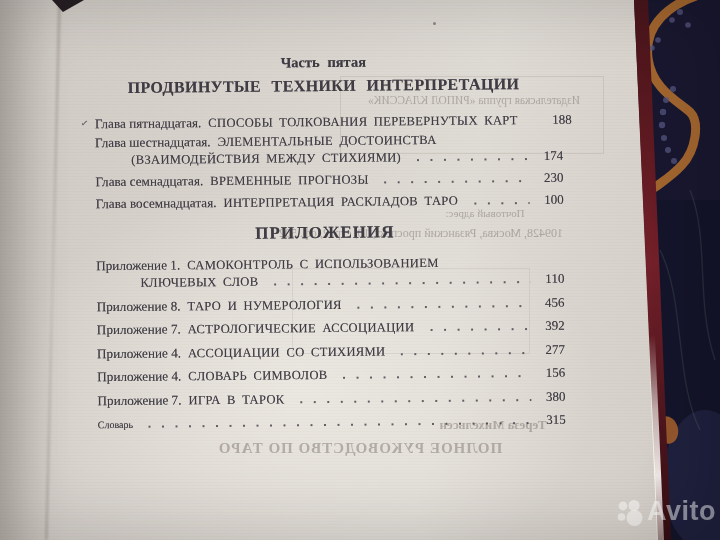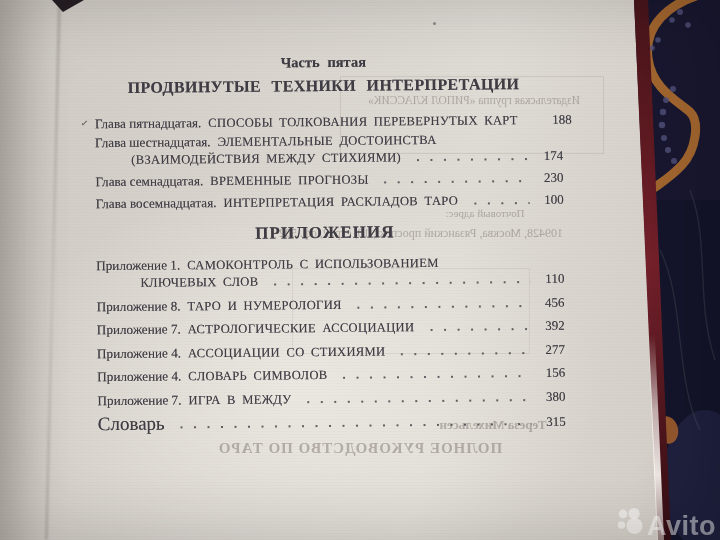--- a/index.html
+++ b/index.html
@@ -76,35 +76,35 @@
   .entry{padding-left:10px; position:relative;}
   .chapters .entry{margin-bottom:6px;}
   .chapters .entry:first-child{margin-bottom:3px;}
   .appendices .entry{margin-bottom:7.5px;}
   .line{display:flex; align-items:baseline; line-height:15px;}
   .line2{margin-top:1px;}
   .chapters .line2{padding-left:36px;}
   .appendices .line2{padding-left:44px;}
   .prefix{font-size:13.2px; margin-right:7px; white-space:nowrap;}
   .titleU{font-size:12.6px; word-spacing:3px; letter-spacing:.3px; white-space:nowrap;}
-  .titleP{font-size:19px; white-space:nowrap;}
+  .titleP{font-size:10px; white-space:nowrap;}
   .leader{
     flex:1 1 auto; min-width:10px; margin:0 6px 0 10px; align-self:stretch;
     background-image:radial-gradient(circle, rgba(62,58,66,.8) 1.05px, rgba(62,58,66,0) 1.45px);
     background-size:13.5px 4px; background-repeat:repeat-x; background-position:0 calc(100% - 3px);
   }
   .leader.nodots{background:none;}
   .pagenum{font-size:13px; min-width:28px; text-align:right; white-space:nowrap;}
   .check{
     position:absolute; left:-4px; top:2px; font-size:9px; color:rgba(90,86,92,.75);
     transform:rotate(8deg);
   }
   
   .watermark{
-    position:absolute; right:4px; bottom:0; display:flex; align-items:flex-end;
+    position:absolute; right:4px; bottom:8px; display:flex; align-items:flex-start;
     color:rgba(255,255,255,.5); pointer-events:none;
   }
   .wm-text{
     font-family:"Liberation Sans","DejaVu Sans",sans-serif; font-weight:bold;
     font-size:27px; letter-spacing:.5px; line-height:1;
   }
 </style>
 </head>
 <body>
 
@@ -232,21 +232,21 @@
             <div class="line">
               <span class="prefix">Приложение 4.</span>
               <span class="titleU">СЛОВАРЬ СИМВОЛОВ</span>
               <span class="leader"></span>
               <span class="pagenum">156</span>
             </div>
           </div>
           <div class="entry">
             <div class="line">
               <span class="prefix">Приложение 7.</span>
-              <span class="titleU">ИГРА В МЕЖДУ</span>
+              <span class="titleU">ИГРА В ТАРОК</span>
               <span class="leader"></span>
               <span class="pagenum">380</span>
             </div>
           </div>
           <div class="entry">
             <div class="line">
               <span class="titleP">Словарь</span>
               <span class="leader"></span>
               <span class="pagenum">315</span>
             </div>

